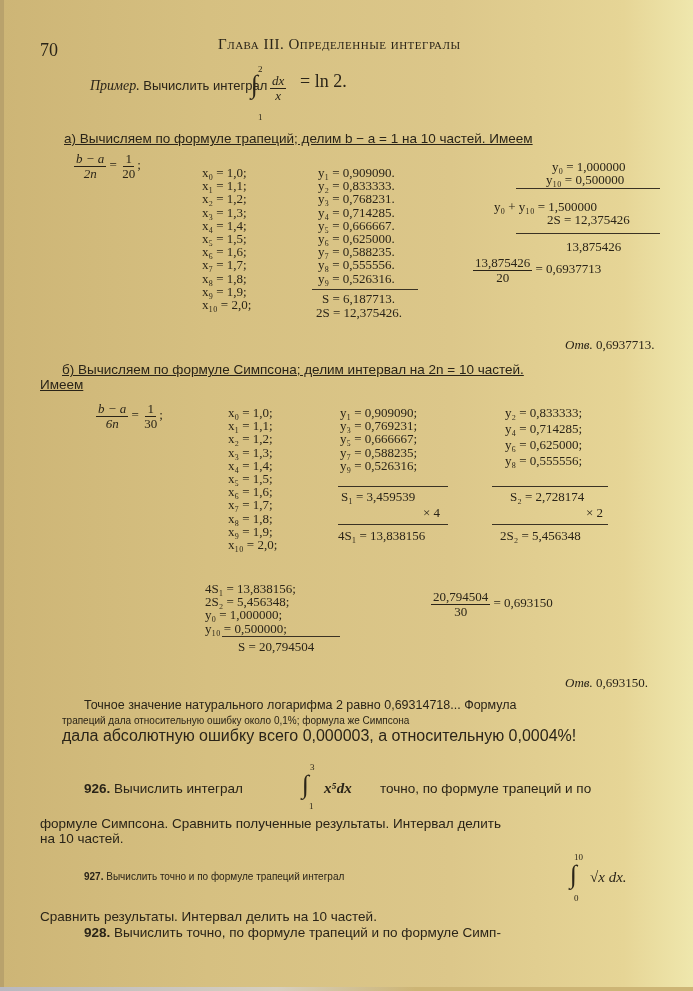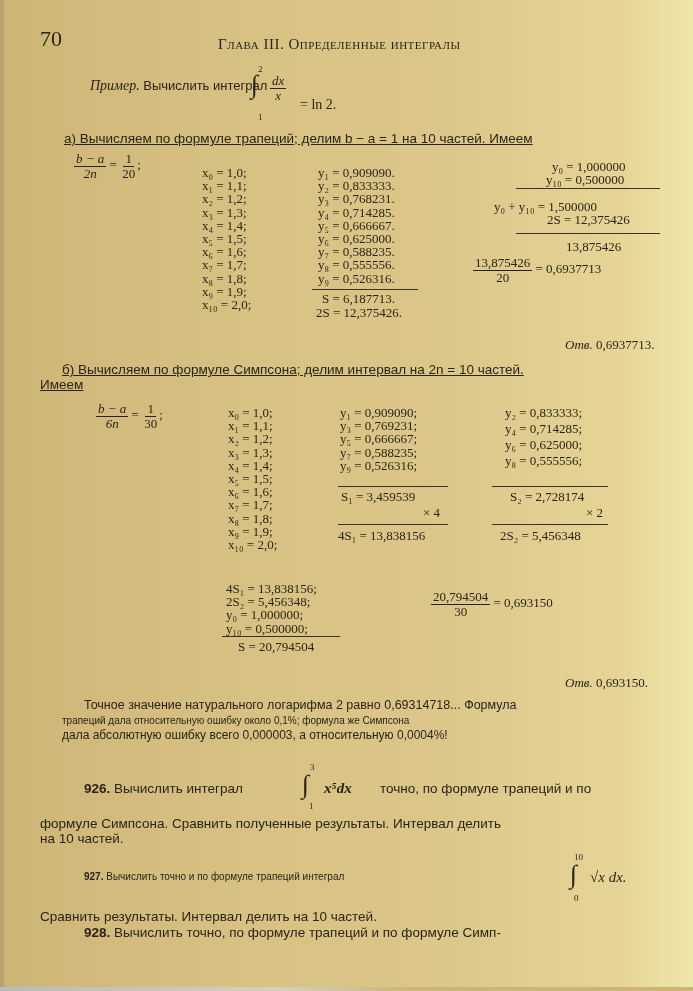--- a/index.html
+++ b/index.html
@@ -5,21 +5,21 @@
   html, body { margin: 0; padding: 0; }
   body {
     width: 693px; height: 991px; overflow: hidden; position: relative;
     background: linear-gradient(90deg, #cdb576 0%, #d6c081 30%, #dcc78a 65%, #e6d596 90%, #efe7ad 100%);
     font-family: "Liberation Serif", "DejaVu Serif", serif;
     color: #2a2418;
   }
   .left-edge { position:absolute; left:0; top:0; width:4px; height:991px; background:#b9a26c; }
   .bottom-edge { position:absolute; left:0; bottom:0; width:693px; height:4px; background:linear-gradient(90deg,#b8b8c0,#d6cfc0 40%,#cdb576 60%); }
   .abs { position:absolute; white-space:nowrap; }
-  .page-num { left:40px; top:26px; font-size:22px; }
+  .page-num { left:40px; top:40px; font-size:18px; }
   .running-head { left:218px; top:36px; font-size:15px; letter-spacing:0.5px; font-variant: small-caps; }
   .sans { font-family: "Liberation Sans", "DejaVu Sans", sans-serif; }
   .it { font-style: italic; }
   .p { font-size: 13.5px; text-decoration: underline; }
   .frac { display:inline-flex; flex-direction:column; align-items:center; vertical-align:middle; line-height:1.05; }
   .frac .num { border-bottom:1px solid #2a2418; padding:0 2px; }
   .frac .den { padding:0 2px; }
   .int-sym { font-size:26px; line-height:1; }
   .lim { font-size:9px; }
   .col { font-size:13px; line-height:13.2px; }
@@ -40,21 +40,21 @@
 </div>
 <div class="abs lim" style="left:258px; top:64px;">2</div>
 <div class="abs int-sym" style="left:251px; top:72px;">∫</div>
 <div class="abs lim" style="left:258px; top:112px;">1</div>
 <div class="abs it" style="left:270px; top:74px; font-size:13px;">
   <span class="frac">
       <span class="num">dx</span>
       <span class="den">x</span>
     </span>
 </div>
-<div class="abs" style="left:300px; top:97px; font-size:14px;">= ln 2.</div>
+<div class="abs" style="left:300px; top:71px; font-size:18px;">= ln 2.</div>
 
 <div class="abs sans p" style="left:64px; top:131px;">а) Вычисляем по формуле трапеций; делим b − a = 1 на 10 частей. Имеем</div>
 
 <div class="abs it" style="left:74px; top:152px; font-size:13px;">
   <span class="frac">
       <span class="num">b − a</span>
       <span class="den">2n</span>
     </span>
   <span style="font-style:normal">=</span>
   <span class="frac" style="font-style:normal">
@@ -158,21 +158,21 @@
   <div style="height:16px;">y₄ = 0,714285;</div>
   <div style="height:16px;">y₆ = 0,625000;</div>
   <div style="height:16px;">y₈ = 0,555556;</div>
 </div>
 <div class="rule" style="left:492px; top:486px; width:116px;"></div>
 <div class="abs col" style="left:510px; top:490px;">S₂ = 2,728174</div>
 <div class="abs col" style="left:586px; top:506px;">× 2</div>
 <div class="rule" style="left:492px; top:524px; width:116px;"></div>
 <div class="abs col" style="left:500px; top:529px;">2S₂ = 5,456348</div>
 
-<div class="abs col" style="left:226px; top:582px;">
+<div class="abs col" style="left:205px; top:582px;">
   <div>4S₁ = 13,838156;</div>
   <div>2S₂ = 5,456348;</div>
   <div>y₀ = 1,000000;</div>
   <div>y₁₀ = 0,500000;</div>
 </div>
 <div class="rule" style="left:222px; top:636px; width:118px;"></div>
 <div class="abs col" style="left:238px; top:640px;">S = 20,794504</div>
 
 <div class="abs" style="left:431px; top:590px; font-size:13px;">
   <span class="frac">
@@ -181,21 +181,21 @@
     </span>
   <span>= 0,693150</span>
 </div>
 <div class="abs" style="left:565px; top:675px; font-size:13px;">
   <span class="it">Отв.</span>
   <span>0,693150.</span>
 </div>
 
 <div class="abs sans" style="left:84px; top:698px; font-size:12.5px; line-height:15px;">Точное значение натурального логарифма 2 равно 0,69314718... Формула</div>
 <div class="abs sans" style="left:62px; top:713px; font-size:10px; line-height:15px;">трапеций дала относительную ошибку около 0,1%; формула же Симпсона</div>
-<div class="abs sans" style="left:62px; top:728px; font-size:12px; line-height:15px;">дала абсолютную ошибку всего 0,000003, а относительную 0,0004%!</div>
+<div class="abs sans" style="left:62px; top:728px; font-size:16px; line-height:15px;">дала абсолютную ошибку всего 0,000003, а относительную 0,0004%!</div>
 
 <div class="abs sans" style="left:84px; top:781px; font-size:13.5px;text-align:right;">
   <b>926.</b>
   <span>Вычислить интеграл</span>
 </div>
 <div class="abs lim" style="left:310px; top:762px;">3</div>
 <div class="abs int-sym" style="left:302px; top:772px;">∫</div>
 <div class="abs lim" style="left:309px; top:801px;">1</div>
 <div class="abs it" style="left:324px; top:780px; font-size:15px; font-weight:bold;">x⁵dx</div>
 <div class="abs sans" style="left:380px; top:781px; font-size:13.5px;">точно, по формуле трапеций и по</div>

